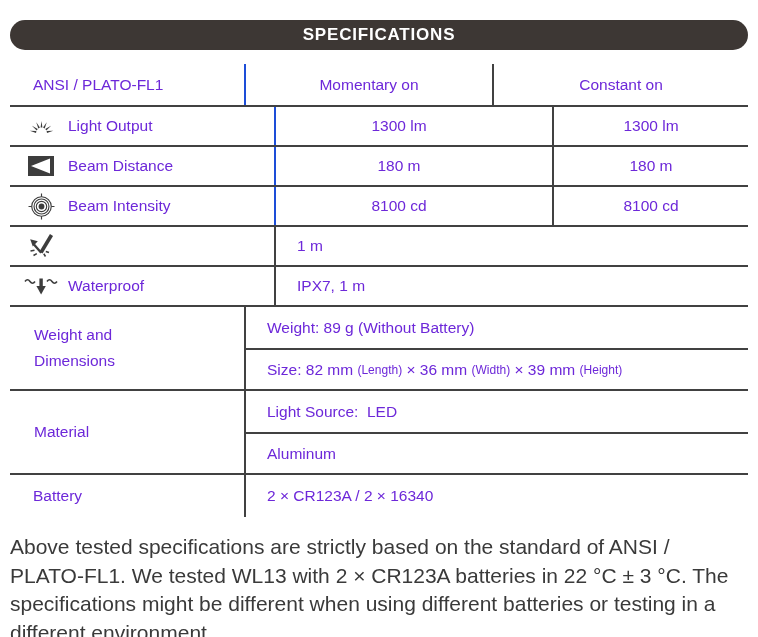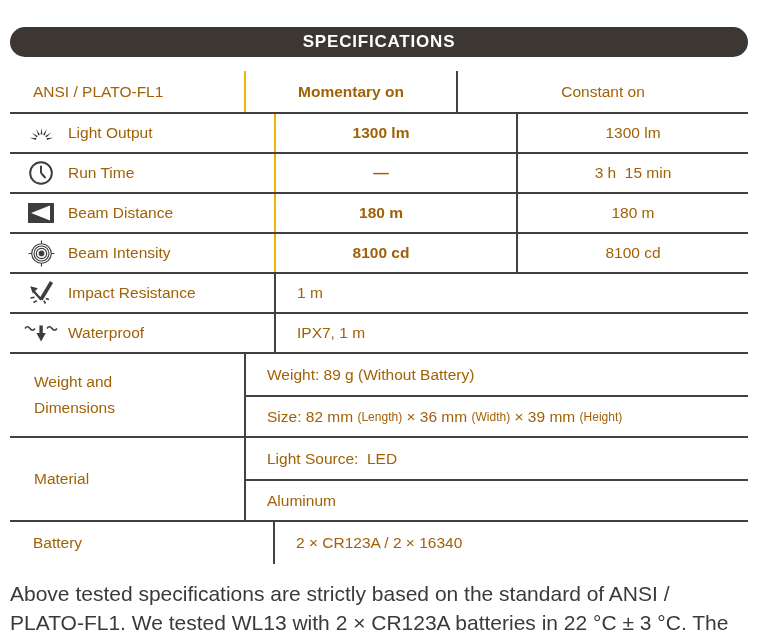--- a/index.html
+++ b/index.html
@@ -6,51 +6,50 @@
   html, body { background: #ffffff; }
   body {
     width: 758px;
     font-family: "Liberation Sans", sans-serif;
     color: #3b3b3b;
   }
   .page { width: 758px; padding-top: 11px; }
 
   
   .title-bar {
-    margin: 16px 10px 14px 10px;
+    margin: 9px 10px 14px 10px;
     height: 30px;
     background: #3d3734;
     border-radius: 15px;
     display: flex;
     align-items: center;
     justify-content: center;
   }
   .title-bar span {
     color: #ffffff;
     font-weight: bold;
     font-size: 17px;
     letter-spacing: 0.8px;
   }
 
   
-  .spec-table { margin: 0 10px; font-size: 15.5px; color: #a16207; }
+  .spec-table { margin: 0 10px; font-size: 15.5px; color: #6d28d9; }
   .row { display: flex; align-items: stretch; border-bottom: 2px solid #414141; }
   .row.head-row { height: 43px; }
   .row.icon-row { height: 40px; gap: 30px; }
-  .row.last { height: 42px; border-bottom: none; gap: 29px; }
+  .row.last { height: 42px; border-bottom: none; }
 
   .c1 { width: 234px; display: flex; align-items: center; }
   .c1.pad-text { padding-left: 23px; }
   .c1.with-icon { padding-left: 13px; gap: 9px; }
   .c2 {
-    width: 212px;
-    border-left: 2px solid #eab308;
+    width: 248px;
+    border-left: 2px solid #1d4ed8;
     display: flex; align-items: center; justify-content: center;
     white-space: pre-wrap;
-    font-weight: bold;
   }
   .c3 {
     flex: 1;
     border-left: 2px solid #414141;
     display: flex; align-items: center; justify-content: center;
     white-space: pre-wrap;
   }
   .cmerge {
     flex: 1;
     border-left: 2px solid #414141;
@@ -119,34 +118,20 @@
             <polygon class="fill" points="28.4,9.2 23.3,14.3 22.1,12.6"></polygon>
             <polygon class="fill" points="30.8,14.7 24.0,17.0 23.6,15.0"></polygon>
           </svg>
         </span>
         <span>Light Output</span>
       </div>
       <div class="c2">1300 lm</div>
       <div class="c3">1300 lm</div>
     </div>
 
-    <div class="row icon-row">
-      <div class="c1 with-icon">
-        <span class="icon-box">
-          <svg width="26" height="26" viewBox="0 0 24 24">
-            <circle class="stroke" cx="12" cy="12" r="10" stroke-width="1.8"></circle>
-            <path class="stroke" d="M12 12 L12 5.3" stroke-width="1.8"></path>
-            <path class="stroke" d="M12 12 L16.2 16.6" stroke-width="1.8"></path>
-          </svg>
-        </span>
-        <span>Run Time</span>
-      </div>
-      <div class="c2">—</div>
-      <div class="c3">3 h  15 min</div>
-    </div>
 
     <div class="row icon-row">
       <div class="c1 with-icon">
         <span class="icon-box">
           <svg width="26" height="22" viewBox="0 0 26 22">
             <rect class="fill" x="0" y="1" width="26" height="20"></rect>
             <polygon points="3,11 22,3.5 22,18.5" fill="#ffffff"></polygon>
           </svg>
         </span>
         <span>Beam Distance</span>
@@ -175,21 +160,20 @@
     <div class="row icon-row">
       <div class="c1 with-icon">
         <span class="icon-box">
           <svg width="30" height="26" viewBox="0 0 30 26">
             <path class="stroke" d="M25.5 2 L15 19.5" stroke-width="3.6"></path>
             <path class="stroke" d="M15.2 19.8 L8 11.5" stroke-width="2.3"></path>
             <polygon class="fill" points="4.2,6.2 11.8,8.2 6.8,13.6"></polygon>
             <path class="stroke" d="M7.5 22.5 L10.8 20.6 M4.5 18 L8.5 17.2 M19.5 23.5 L17.8 20.8 M23 19.5 L19.8 18.4" stroke-width="1.6"></path>
           </svg>
         </span>
-        <span>Impact Resistance</span>
       </div>
       <div class="cmerge">1 m</div>
     </div>
 
     <div class="row icon-row">
       <div class="c1 with-icon">
         <span class="icon-box">
           <svg width="34" height="22" viewBox="0 0 34 22">
             <path class="stroke" d="M1 6.5 Q3.5 3 6 6.5 T11 6.5" stroke-width="1.6"></path>
             <path class="stroke" d="M23 6.5 Q25.5 3 28 6.5 T33 6.5" stroke-width="1.6"></path>

